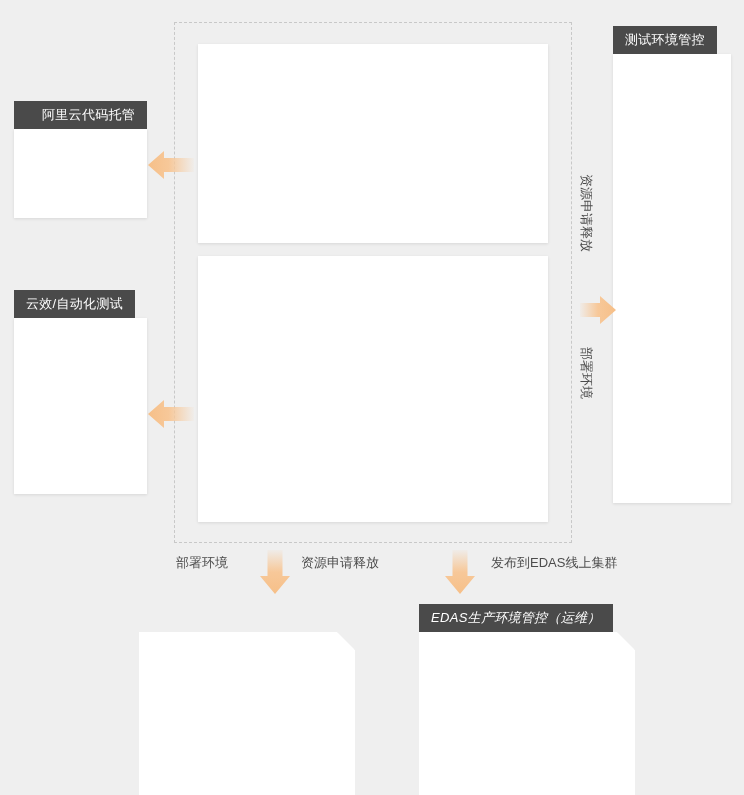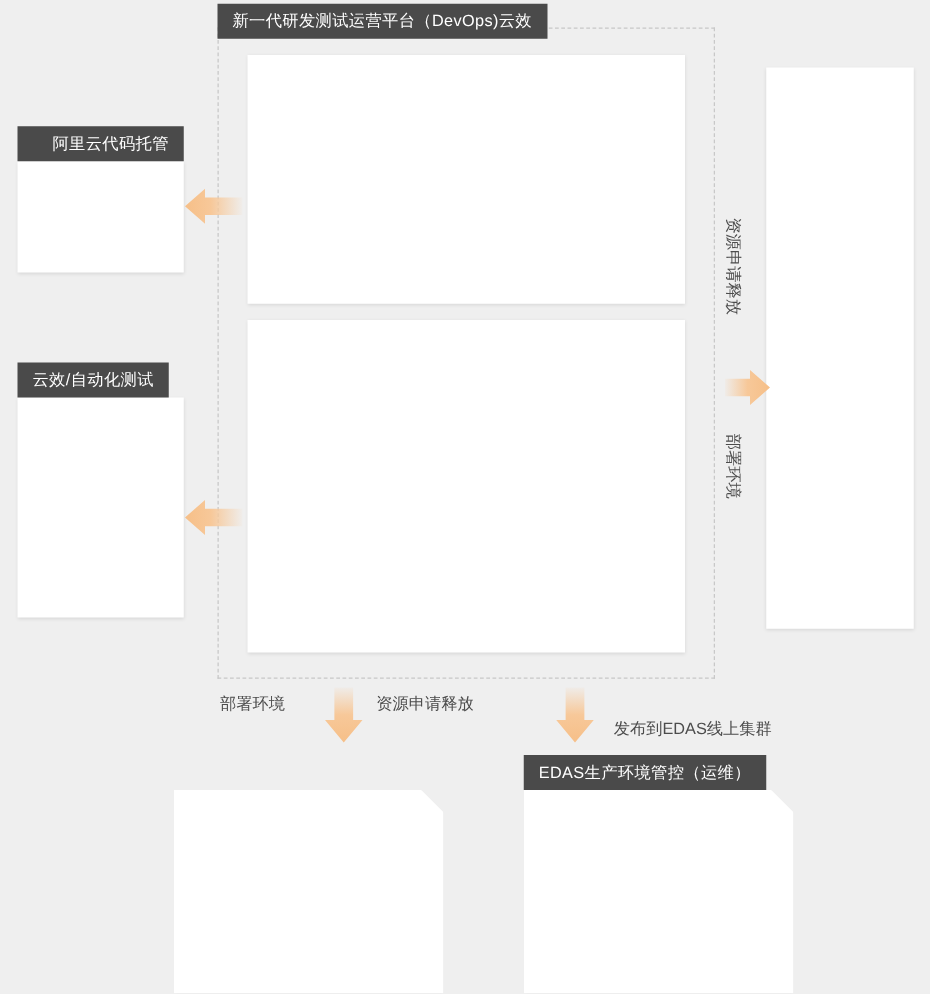--- a/index.html
+++ b/index.html
@@ -88,21 +88,20 @@
     transform-origin: left top;
   }
 </style>
 </head>
 <body>
 
 <div id="stage">
 
   <div class="dashed" style="left:174px; top:22px; width:398px; height:521px;"></div>
 
-  <div class="hdr" style="left:174px; top:3px;">新一代研发测试运营平台（DevOps)云效</div>
 
   <div class="card" style="left:198px; top:44px; width:350px; height:199px;"></div>
 
   <div class="icn" style="left:246px; top:56px; width:36px; height:32px;">
     <svg width="30" height="30" viewBox="0 0 24 24" fill="none" stroke="currentColor" stroke-width="1.6">
       <circle cx="12" cy="12" r="6.2"></circle>
       <circle cx="12" cy="12" r="2.4"></circle>
       <path d="M12 12 L12 9.2 M12 12 L14 13.4"></path>
       <path d="M12 5.3 V3.4 M12 18.7 V20.6 M5.3 12 H3.4 M18.7 12 H20.6 M7.3 7.3 L6 6 M16.7 7.3 L18 6 M7.3 16.7 L6 18 M16.7 16.7 L18 18" stroke-linecap="round"></path>
     </svg>
@@ -235,20 +234,21 @@
         <linearGradient id="gL2" x1="1" y1="0" x2="0" y2="0">
           <stop offset="0" stop-color="#f7c899" stop-opacity="0.05"></stop>
           <stop offset="0.55" stop-color="#f7c899" stop-opacity="1"></stop>
           <stop offset="1" stop-color="#f6bf88" stop-opacity="1"></stop>
         </linearGradient>
       </defs>
       <path d="M2 19 L18 5 L18 12 L48 12 L48 26 L18 26 L18 33 Z" fill="url(#gL2)"></path>
     </svg>
   </div>
 
+  <div class="hdr" style="left:613px; top:26px;">测试环境管控</div>
   <div class="card" style="left:613px; top:54px; width:118px; height:449px;"></div>
 
   <div class="icn" style="left:652px; top:80px; width:40px; height:42px;">
     <svg width="44" height="42" viewBox="0 0 44 42">
       <path d="M22 5 L40 15 L22 25 L4 15 Z" fill="#f3f3f3" stroke="#c9c9c9" stroke-width="1.2" stroke-linejoin="round"></path>
       <path d="M4 15 L22 25 L22 37 L4 27 Z" fill="#e9e9e9" stroke="#c9c9c9" stroke-width="1.2" stroke-linejoin="round"></path>
       <path d="M40 15 L22 25 L22 37 L40 27 Z" fill="#dedede" stroke="#c9c9c9" stroke-width="1.2" stroke-linejoin="round"></path>
       <rect x="16" y="7" width="12" height="4" rx="1" fill="#f29b52"></rect>
       <rect x="16" y="12.4" width="12" height="4" rx="1" fill="#f29b52"></rect>
     </svg>
@@ -334,21 +334,21 @@
         <linearGradient id="gD2" x1="0" y1="0" x2="0" y2="1">
           <stop offset="0" stop-color="#f7c899" stop-opacity="0.08"></stop>
           <stop offset="0.5" stop-color="#f7c899" stop-opacity="1"></stop>
           <stop offset="1" stop-color="#f6bf88" stop-opacity="1"></stop>
         </linearGradient>
       </defs>
       <path d="M20 46 L5 28 L12.5 28 L12.5 2 L27.5 2 L27.5 28 L35 28 Z" fill="url(#gD2)"></path>
     </svg>
   </div>
 
-  <div class="cap" style="left:491px; top:554px;margin-top:20px;">发布到EDAS线上集群</div>
+  <div class="cap" style="left:491px; top:554px;">发布到EDAS线上集群</div>
 
   <div class="card bevel" style="left:139px; top:632px; width:216px; height:163px;"></div>
 
   <div class="icn" style="left:177px; top:644px; width:36px; height:32px;">
     <svg width="30" height="30" viewBox="0 0 24 24" fill="none" stroke="currentColor" stroke-width="1.5" stroke-linejoin="round">
       <path d="M3 9 L7 4.4 H17 L21 9 L12 19.6 Z"></path>
       <path d="M3 9 H21 M7 4.4 L9.6 9 L12 19.6 L14.4 9 L17 4.4 M9.6 9 L12 4.4 L14.4 9"></path>
     </svg>
   </div>
   <div class="chip white" style="left:155px; top:682px; width:80px; height:28px;">服务编排</div>
@@ -375,21 +375,21 @@
 
   <div class="icn" style="left:287px; top:724px; width:36px; height:32px;">
     <svg width="30" height="30" viewBox="0 0 24 24" fill="none" stroke="currentColor" stroke-width="1.5" stroke-linejoin="round">
       <path d="M10 5 V19 H4 Z" fill="currentColor"></path>
       <path d="M14 5 V19 H20 Z"></path>
       <path d="M12 3.2 V20.8" stroke-linecap="round"></path>
     </svg>
   </div>
   <div class="chip white" style="left:265px; top:758px; width:80px; height:28px;">镜像管理</div>
 
-  <div class="hdr" style="left:419px; top:604px;">EDAS生产环境管控（运维）</div>
+  <div class="hdr" style="left:419px; top:604px;font-style:italic;">EDAS生产环境管控（运维）</div>
   <div class="card bevel" style="left:419px; top:632px; width:216px; height:163px;"></div>
 
   <div class="icn" style="left:457px; top:644px; width:36px; height:32px;">
     <svg width="30" height="30" viewBox="0 0 24 24" fill="none" stroke="currentColor" stroke-width="1.6">
       <rect x="4" y="4.4" width="16" height="15.2" rx="1.4"></rect>
       <path d="M7 9.6 H17 M7 14.4 H17" stroke-width="1.8" stroke-linecap="round"></path>
       <circle cx="14.2" cy="9.6" r="1.9" fill="#ffffff"></circle>
       <circle cx="9.4" cy="14.4" r="1.9" fill="#ffffff"></circle>
     </svg>
   </div>

